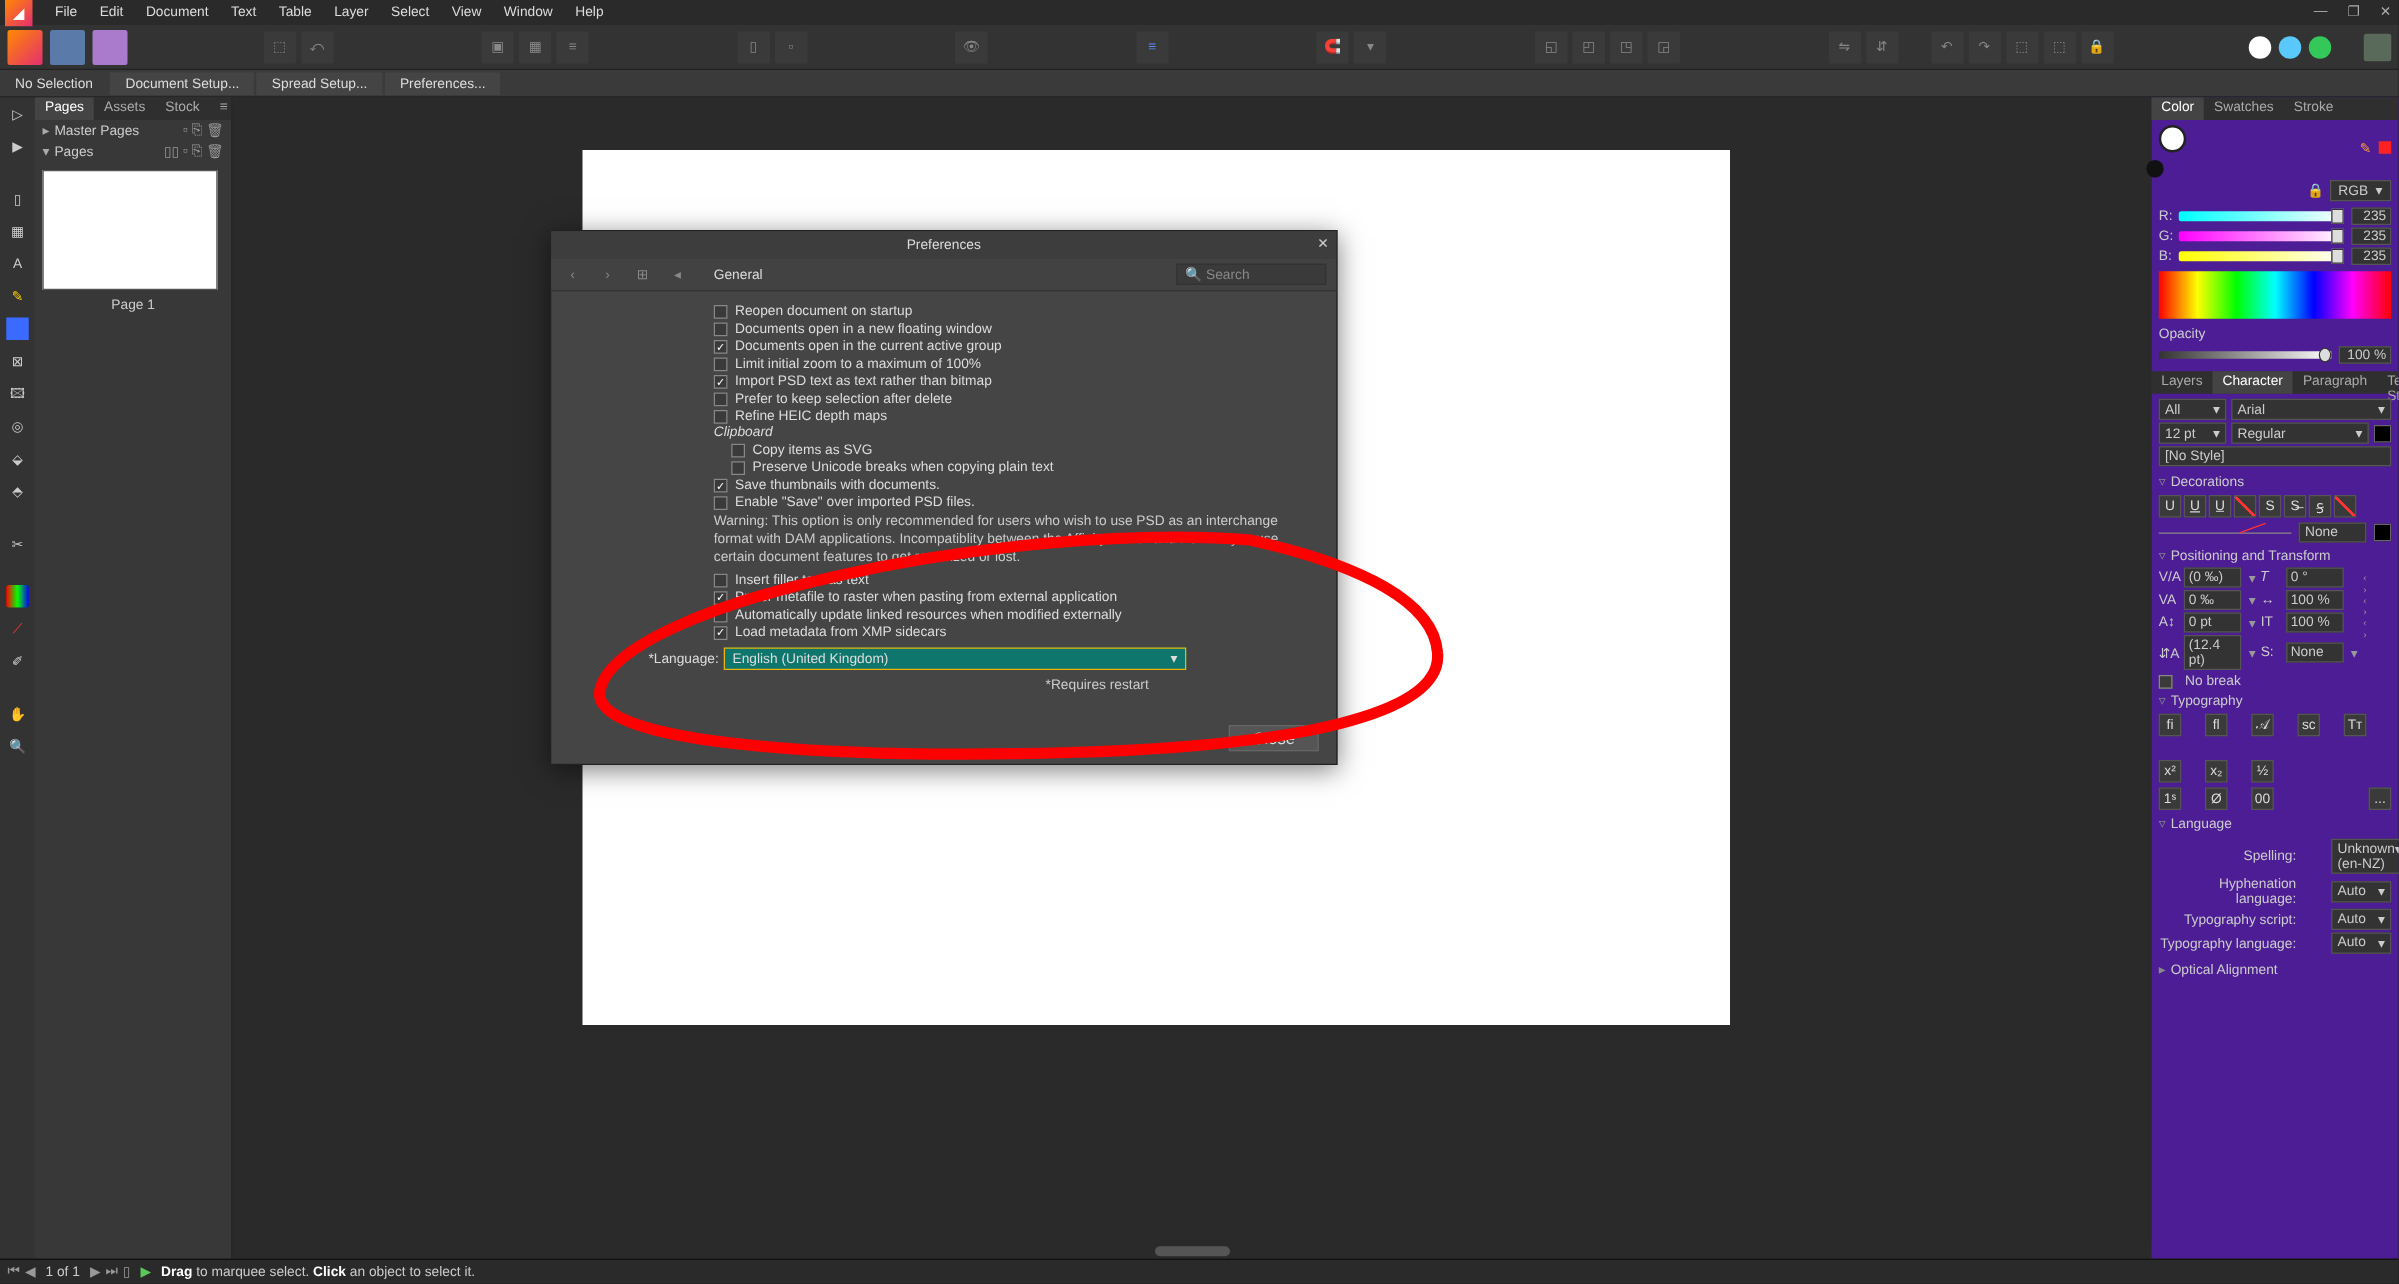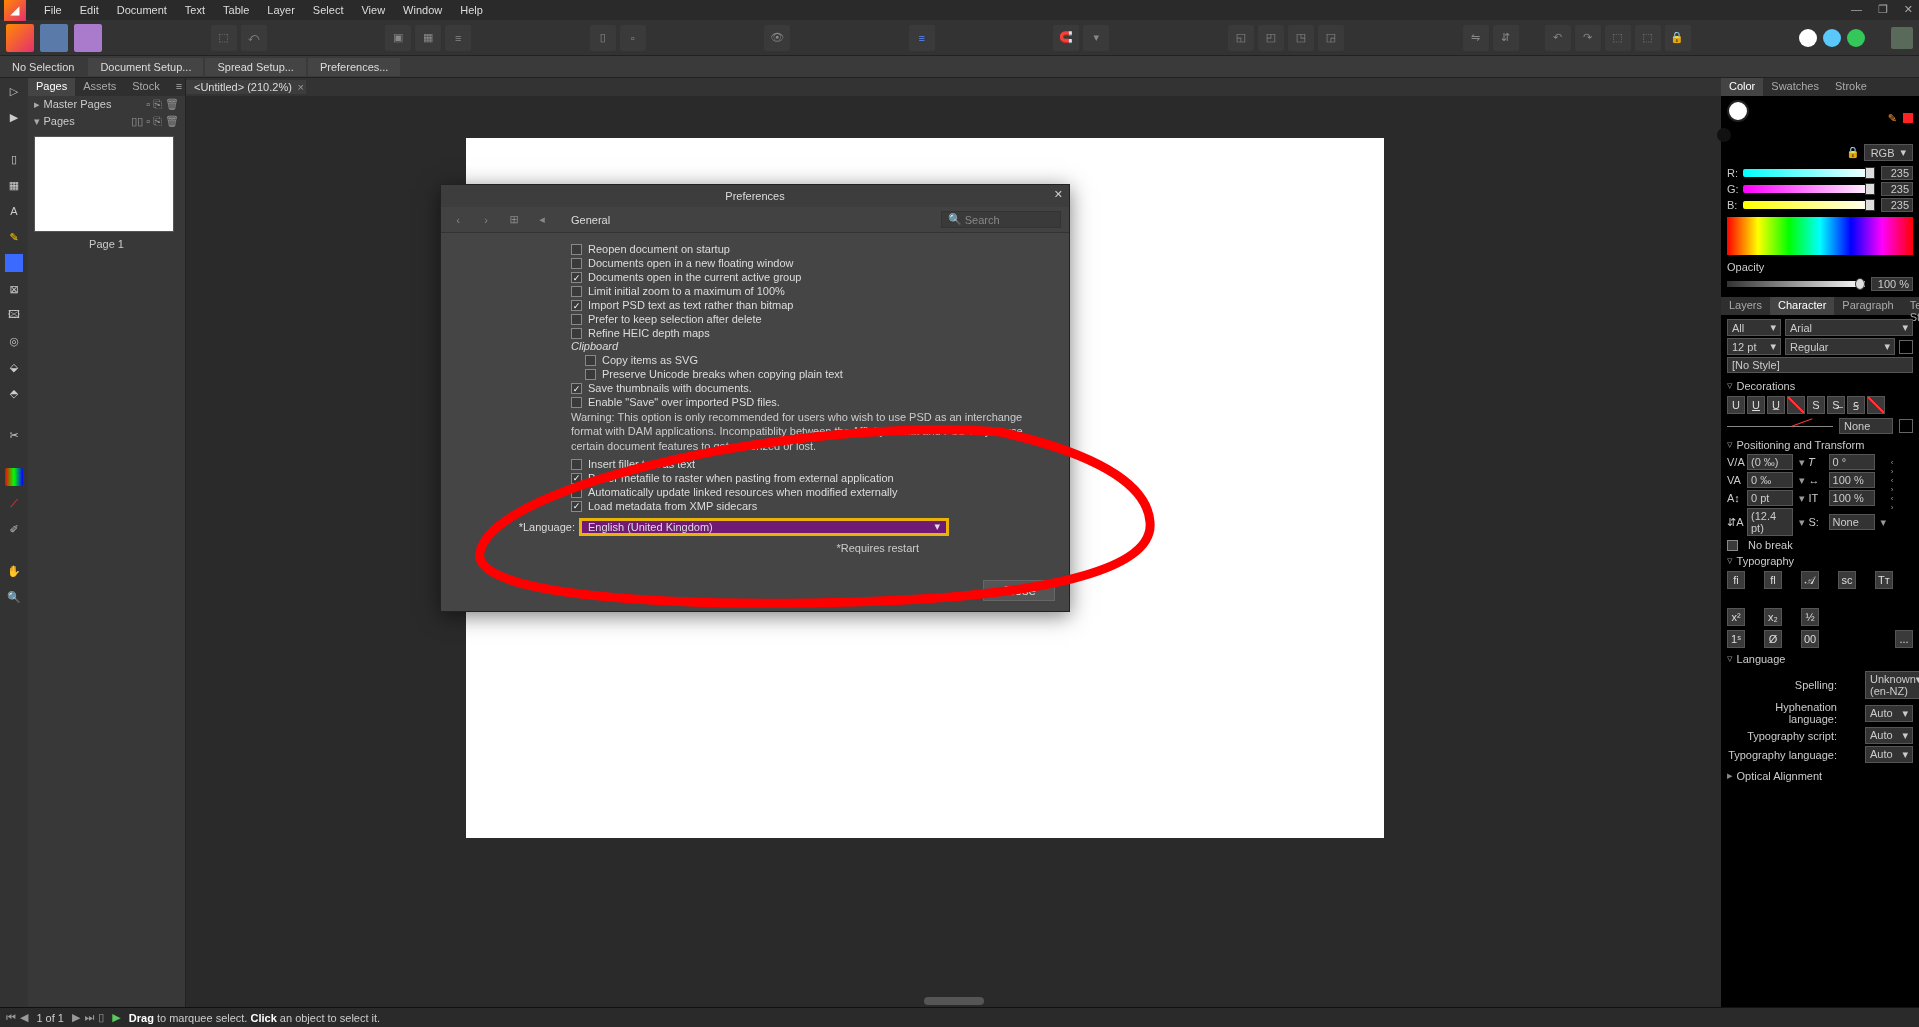--- a/index.html
+++ b/index.html
@@ -73,30 +73,30 @@
 .dsearch { margin-left: auto; display: flex; align-items: center; background: #3a3a3a; border: 1px solid #333; padding: 1px 6px; width: 120px; color: #999; }
 .dbody { padding: 8px 20px 16px 20px; }
 .optrow { display: flex; align-items: flex-end; margin: 1px 0 1px 110px; color: #ddd; }
 .optrow.sub { margin-left: 124px; }
 .cb { width: 11px; height: 11px; border: 1px solid #888; margin-right: 6px; margin-top: 2px; flex-shrink: 0; display: flex; align-items: center; justify-content: center; background: #3a3a3a; }
 .cb.checked::after { content: "✓"; color: #fff; font-size: 9px; }
 .sect { margin: 1px 0 1px 110px; color: #ddd; font-style: italic; }
 .warn { margin: 2px 0 4px 110px; color: #ccc; max-width: 480px; line-height: 1.3; }
 .langrow { display: flex; align-items: center; margin: 6px 0 4px 54px; }
 .langlabel { width: 60px; text-align: right; color: #ddd; margin-right: 4px; }
-.langsel { flex: 1; max-width: 370px; height: 18px; background: #701a75; border: 3px solid #eab308; color: #ddd; padding: 0 6px; display: flex; align-items: center; justify-content: space-between; }
+.langsel { flex: 1; max-width: 370px; height: 18px; background: #0f766e; border: 1px solid #eab308; color: #ddd; padding: 0 6px; display: flex; align-items: center; justify-content: space-between; }
 .req { text-align: right; margin: 6px 130px 0 0; color: #ccc; }
 .dfooter { display: flex; justify-content: flex-end; padding: 10px 14px; }
 .closebtn { background: #555; border: 1px solid #666; color: #ddd; padding: 2px 18px; }
 
 
 .redcircle { position: absolute; left: 455px; top: 422px; width: 705px; height: 195px; pointer-events: none; z-index: 200; }
 
 
-.rightpanels { width: 198px; background: #000000; display: flex; flex-direction: column; }
+.rightpanels { width: 198px; background: #4c1d95; display: flex; flex-direction: column; }
 .rp-tabs { display: flex; height: 18px; background: #2f2f2f; }
 .rp-tab { padding: 2px 8px; color: #aaa; }
 .rp-tab.active { background: #444; color: #fff; }
 .colorhead { display: flex; align-items: center; padding: 4px 6px; gap: 6px; }
 .cswatch { width: 22px; height: 22px; border-radius: 50%; background: #fff; border: 2px solid #222; }
 .csmall { width: 14px; height: 14px; border-radius: 50%; background: #111; position: relative; left: -10px; top: 6px; }
 .eyedrop { color: #ff9a3a; margin-left: auto; }
 .redsq { width: 10px; height: 10px; background: #f22; }
 .modesel { margin-left: auto; display: flex; align-items: center; gap: 4px; }
 .modesel .sel { background: #333; padding: 1px 6px; border: 1px solid #555; display: flex; align-items: center; gap: 6px; }
@@ -284,26 +284,20 @@
         <span>▫</span>
         <span>⎘</span>
         <span>🗑</span>
       </div>
     </div>
     <div class="pthumb"></div>
     <div class="plabel">Page 1</div>
   </div>
 
   <div class="canvaswrap">
-    <div class="doc-tab">
-      <div class="tab">
-        <span>&lt;Untitled&gt; (210.2%)</span>
-        <span class="tabx">×</span>
-      </div>
-    </div>
     <div class="canvas">
       <div class="page"></div>
     </div>
     <div class="hscroll">
         <div class="thumb"></div>
       </div>
   </div>
 
   <div class="rightpanels">
     <div class="rp-tabs">

